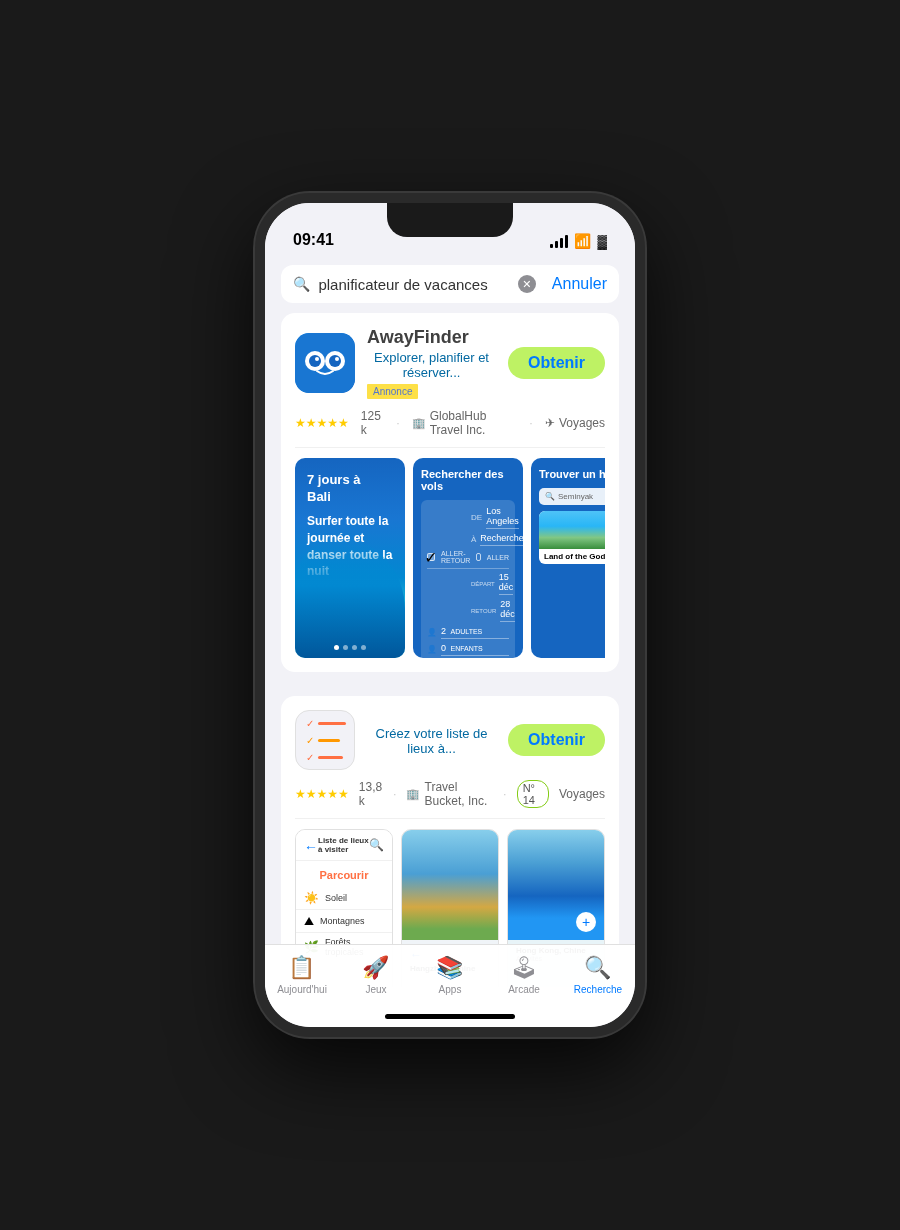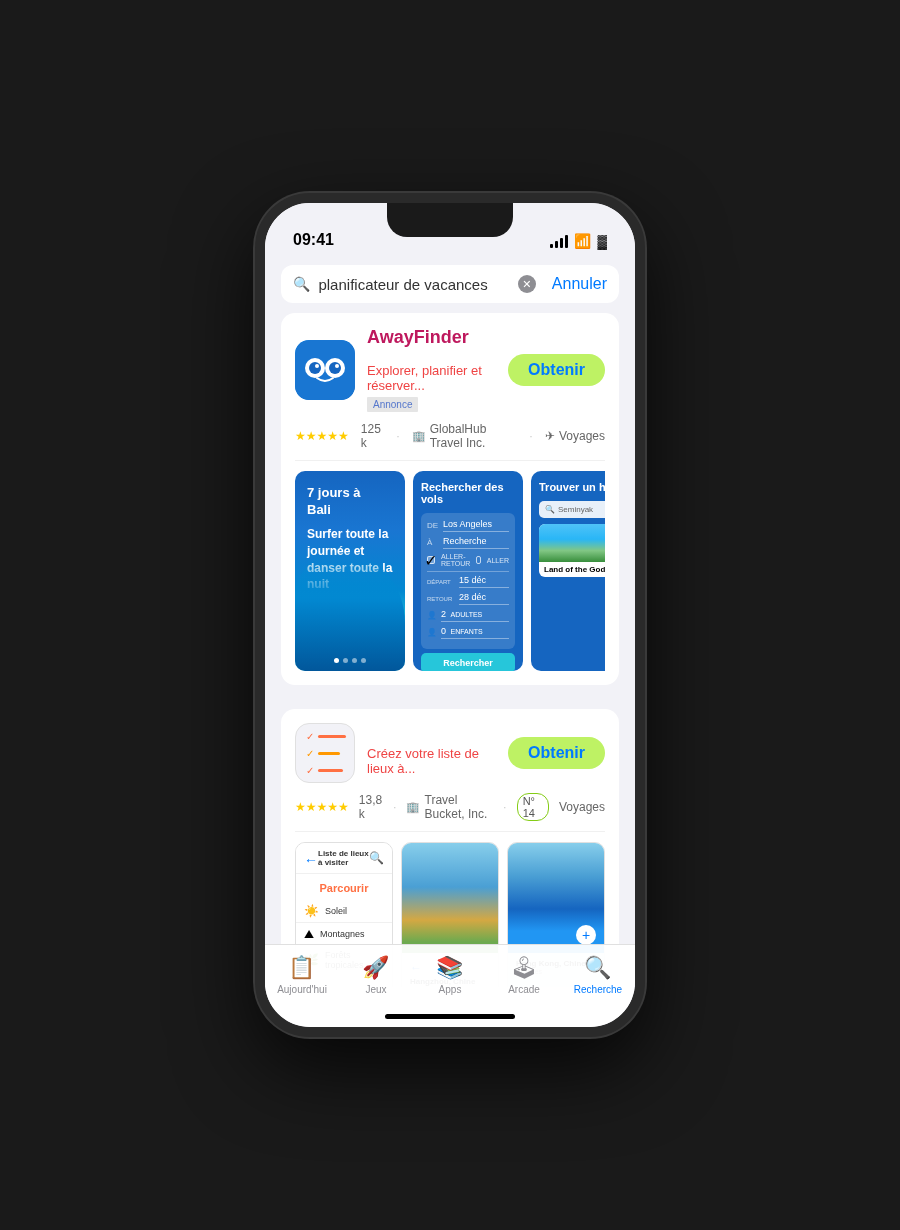--- a/index.html
+++ b/index.html
@@ -152,30 +152,31 @@
     .app-icon-bucket {
       background: #f2f2f7;
       border: 1px solid #e0e0e0;
     }
     .app-info {
       flex: 1;
     }
     .app-name {
       font-size: 18px;
       font-weight: 600;
-      color: #be185d;
+      color: #404040;
     }
     .app-desc {
       font-size: 13px;
-      color: #ef4444;
-      margin-top: 15px;
+      color: #0369a1;
+      margin-top: 2px;
+      text-align: center;
     }
     .app-badge-ad {
       display: inline-block;
-      background: #e5e5e5;
+      background: #fde047;
       color: #5577cc;
       font-size: 10px;
       padding: 2px 6px;
       border-radius: 1px;
       margin-top: 4px;
     }
     .get-button {
       background: #bef264;
       color: #007aff;
       border: none;
@@ -290,20 +291,21 @@
       display: flex;
       align-items: center;
       gap: 4px;
       margin-bottom: 4px;
     }
     .flight-label {
       font-size: 8px;
       color: rgba(255,255,255,0.7);
       width: 12px;
       text-transform: uppercase;
+      margin-left: 44px;
     }
     .flight-value {
       font-size: 9px;
       color: #fff;
       flex: 1;
       border-bottom: 1px solid rgba(255,255,255,0.4);
       padding-bottom: 2px;
     }
     .flight-checkboxes {
       display: flex;

